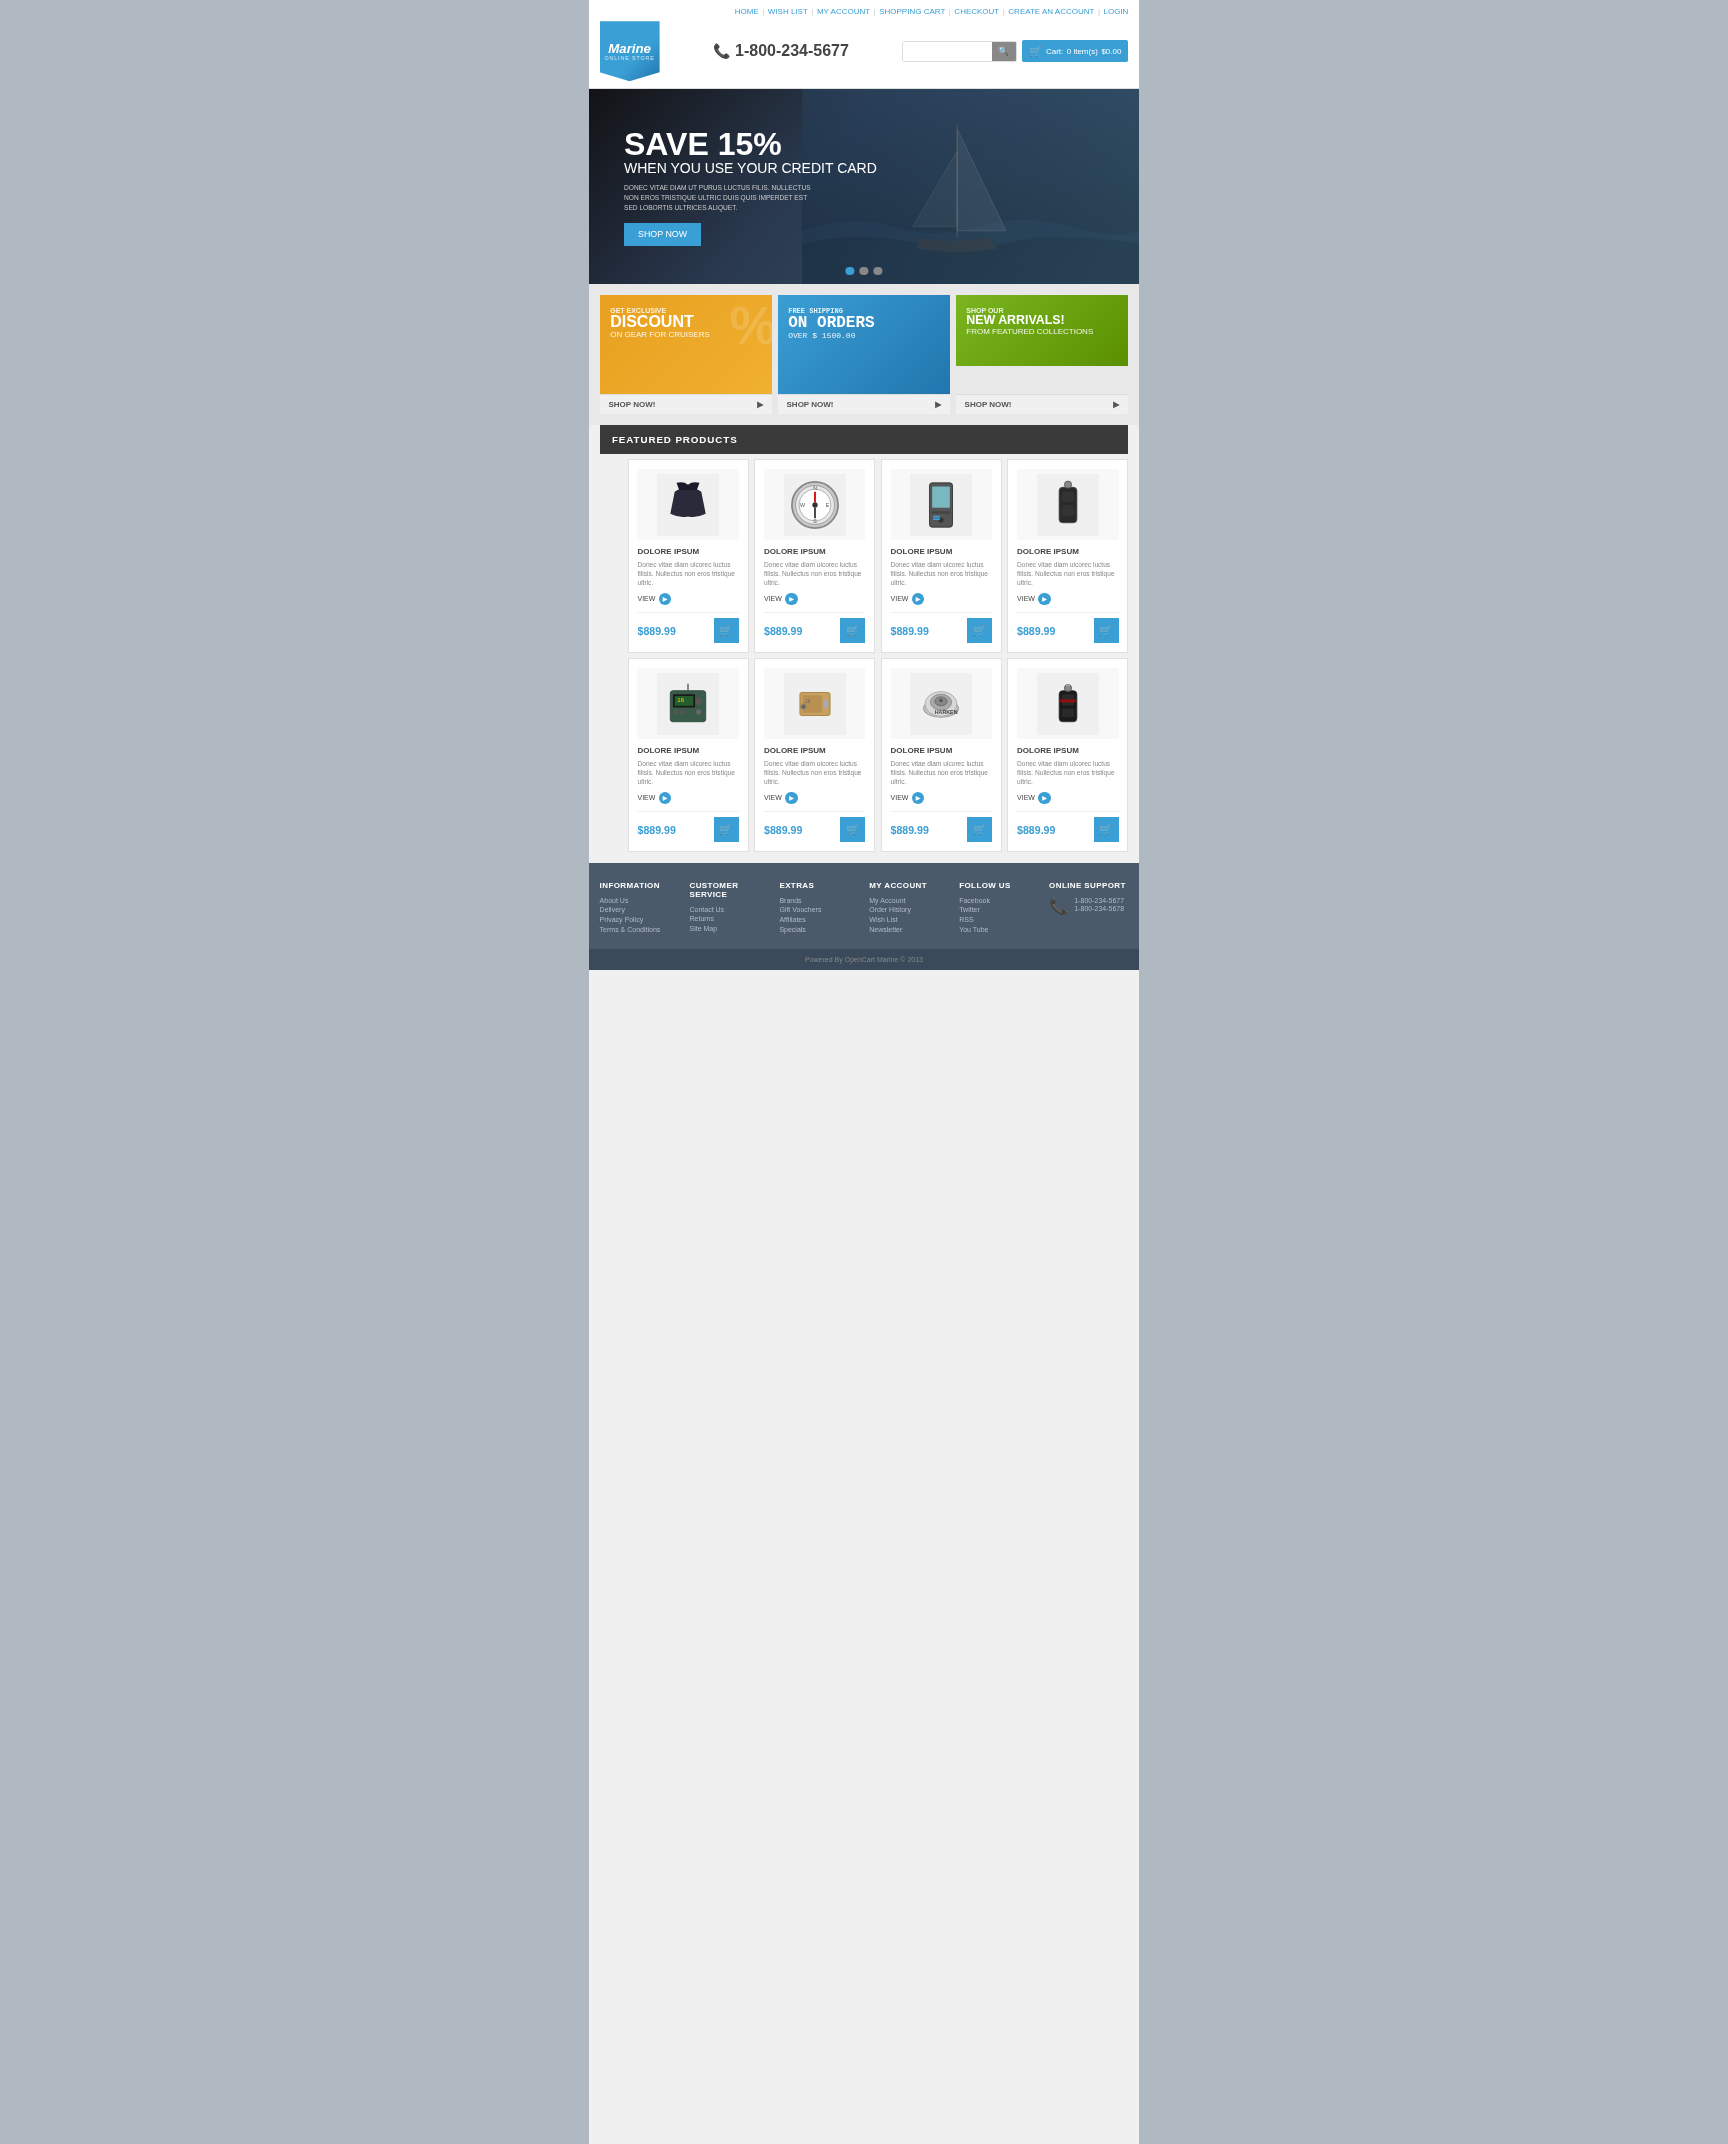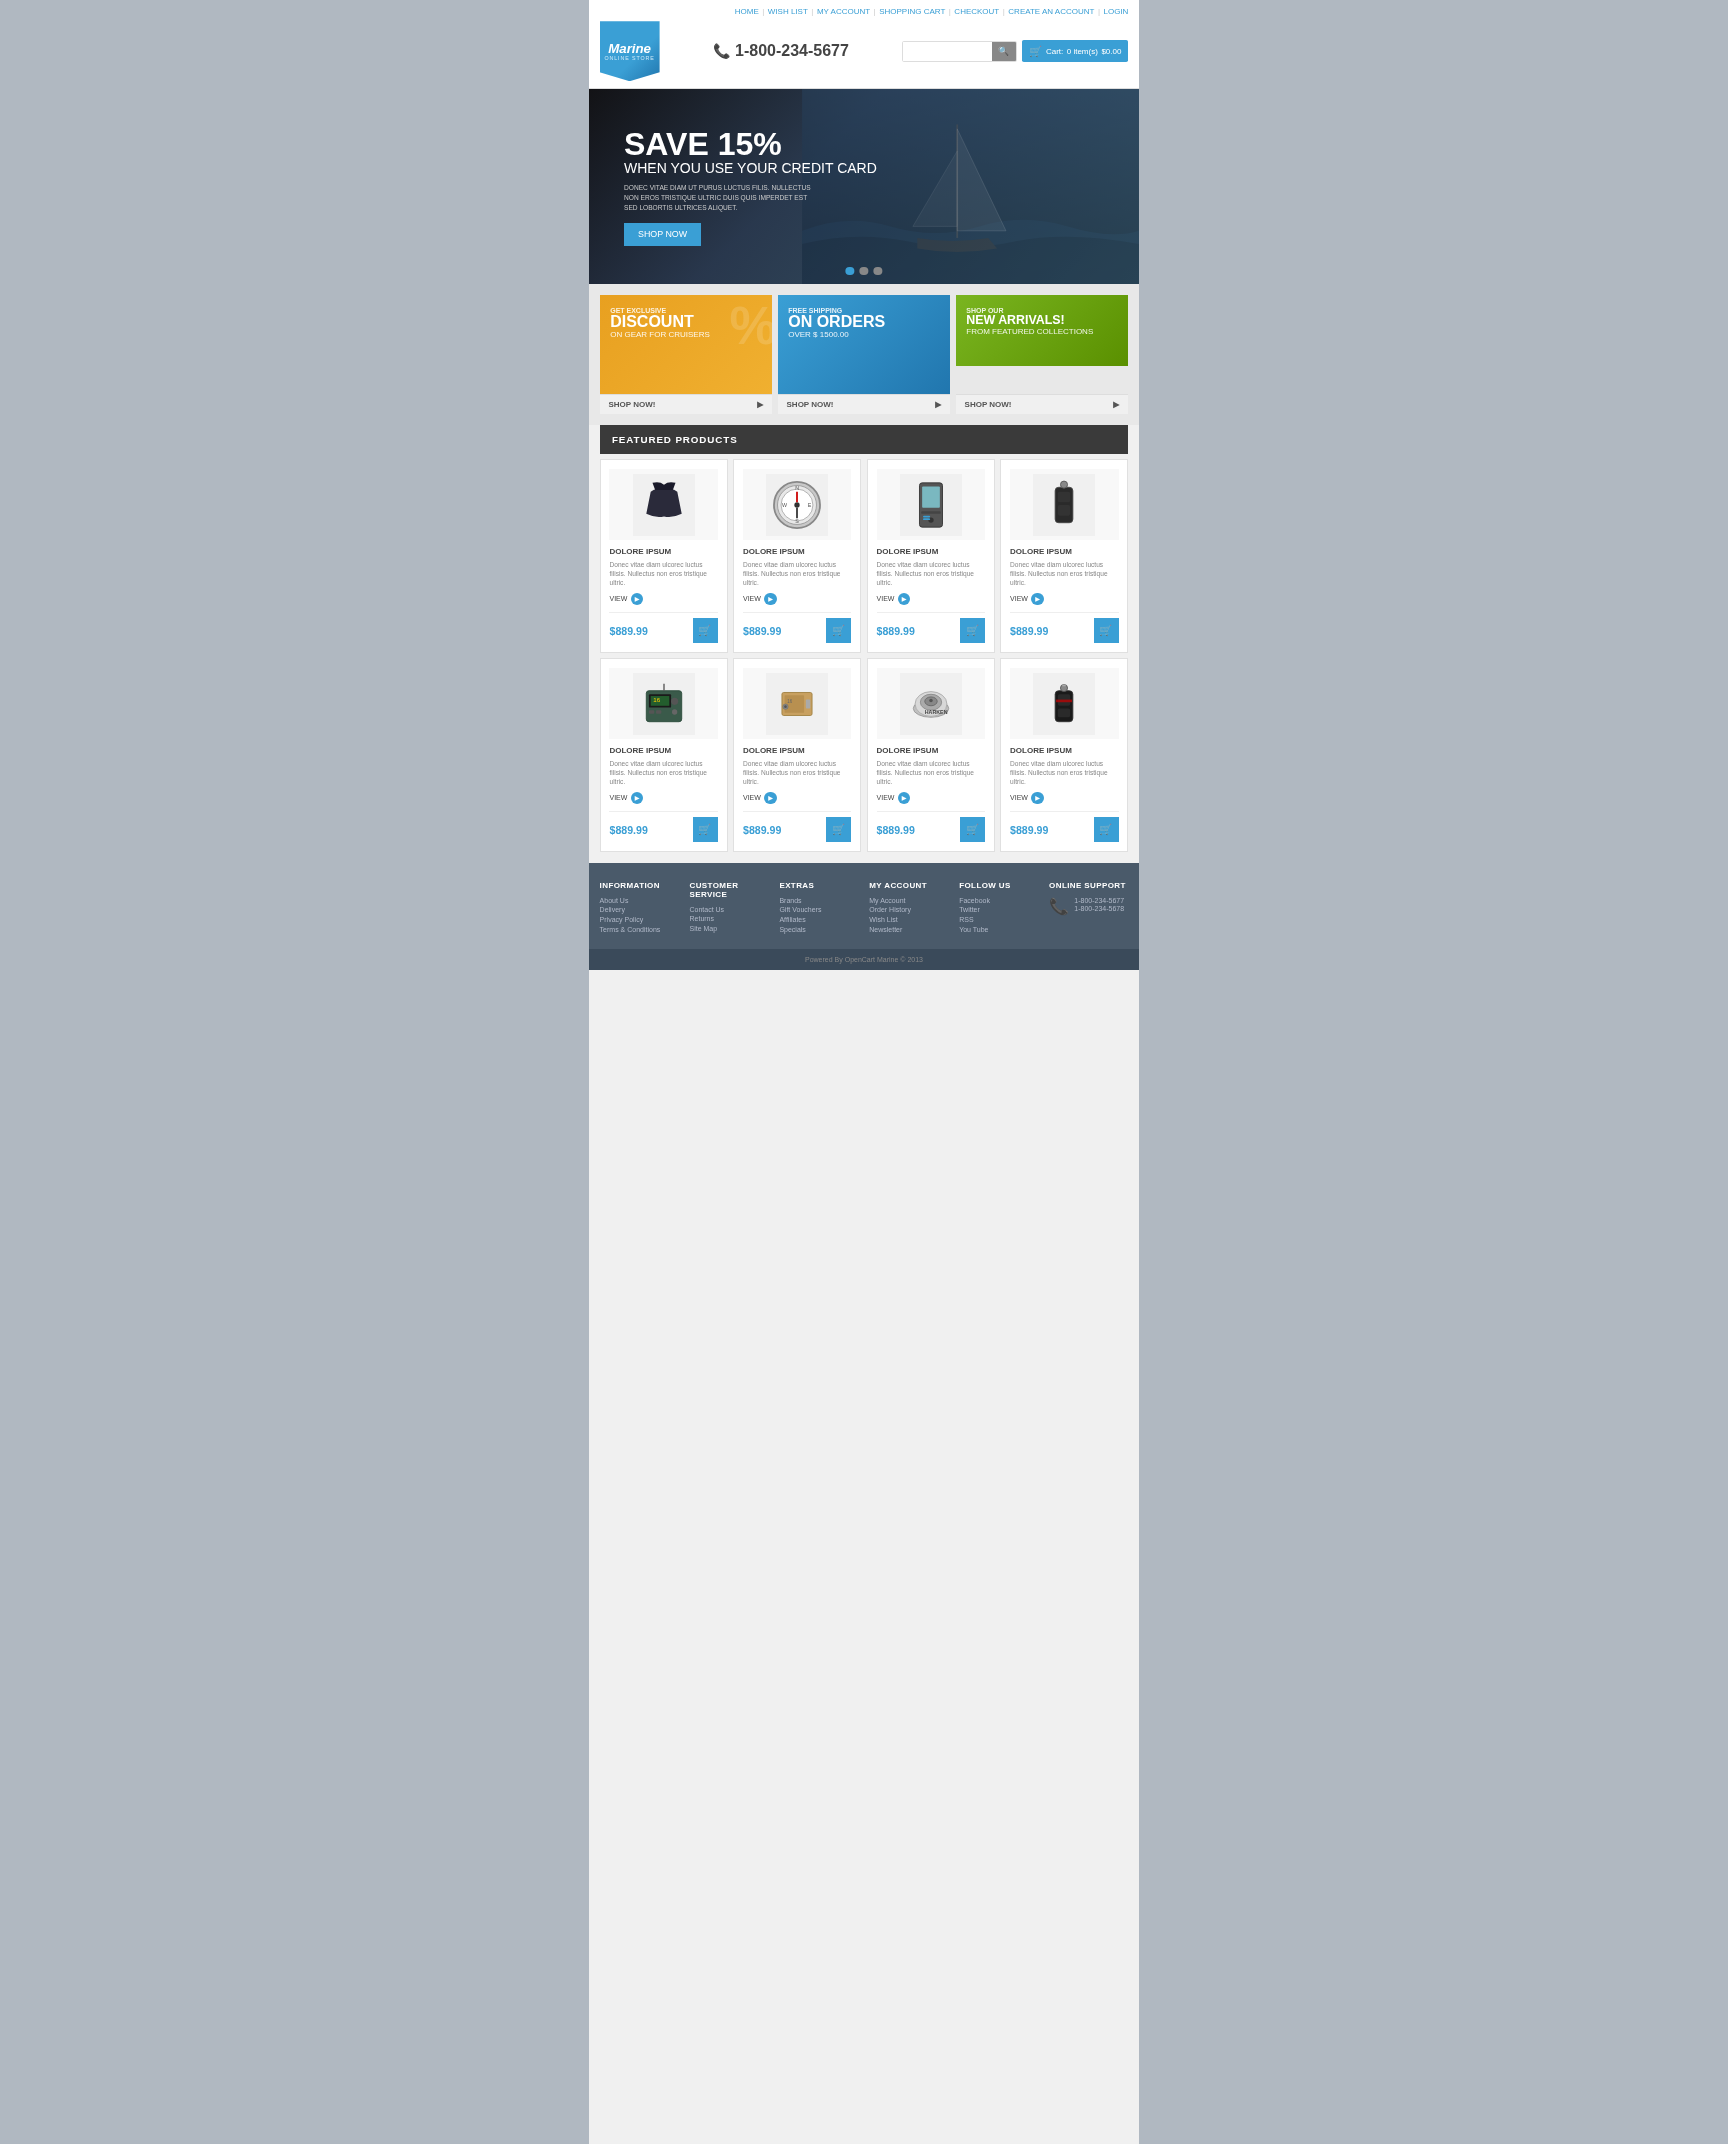--- a/index.html
+++ b/index.html
@@ -216,21 +216,21 @@
       background: #e8e8e8;
     }
     .promo-card {
       flex: 1;
       padding: 12.4px 10.6px;
       position: relative;
       overflow: hidden;
       min-height: 71px;
     }
     .promo-card.orange { background: linear-gradient(135deg, #e8a020 0%, #f0b030 100%); }
-    .promo-card.blue { background: linear-gradient(135deg, #3a9fd5 0%, #2176ae 100%); }
+    .promo-card.blue { background: linear-gradient(135deg, #3a9fd5 0%, #2176ae 100%); font-family: Liberation Mono, monospace; }
     .promo-card.green { background: linear-gradient(135deg, #7ab520 0%, #5a9000 100%); }
     .promo-label {
       font-size: 7px;
       color: rgba(255,255,255,0.85);
       text-transform: uppercase;
       font-weight: bold;
     }
     .promo-title {
       font-size: 16px;
       font-weight: bold;
@@ -275,20 +275,21 @@
       text-transform: uppercase;
       padding: 8.9px 12.4px;
       margin: 0 10.6px;
       letter-spacing: 0.9px;
     }
     .products-grid {
       display: grid;
       grid-template-columns: repeat(4, 1fr);
       gap: 5.3px;
       padding: 5.3px 10.6px 10.6px;
+      margin-left: 28px;
     }
     .product-card {
       background: #fff;
       border: 0.9px solid #e0e0e0;
       padding: 8.9px;
       display: flex;
       flex-direction: column;
     }
     .product-img-area {
       height: 71px;

